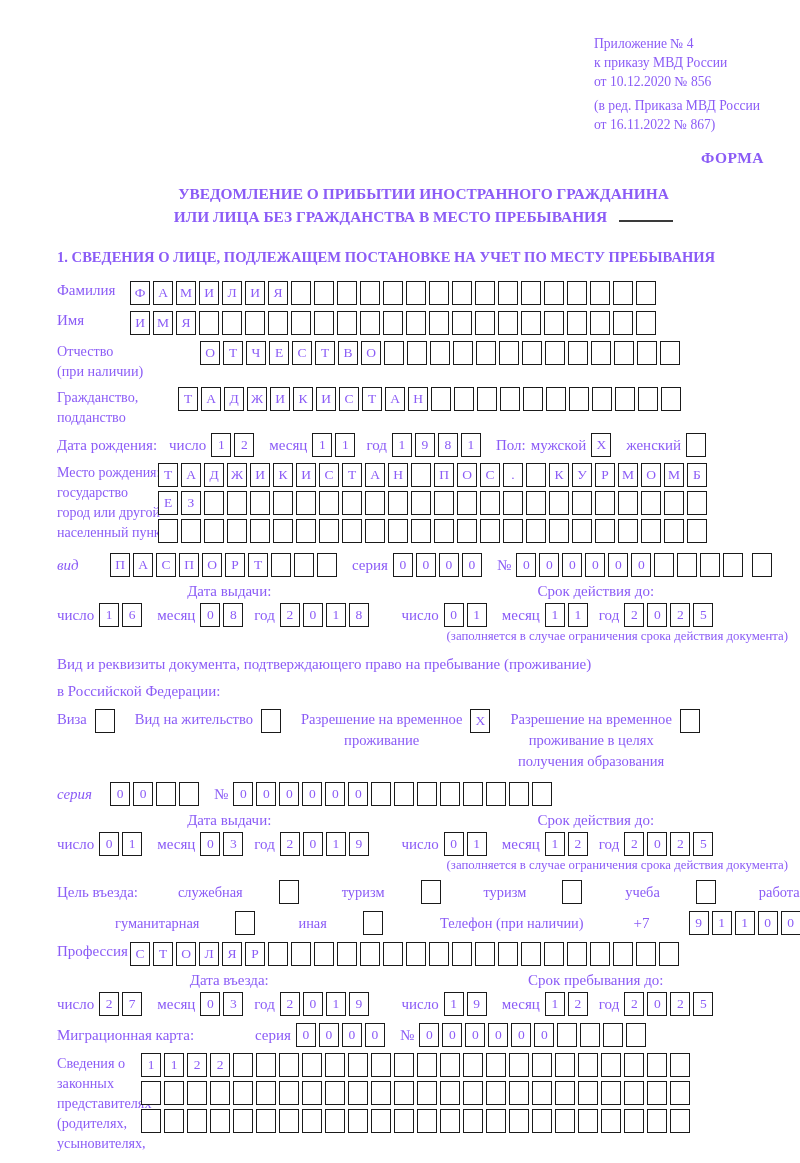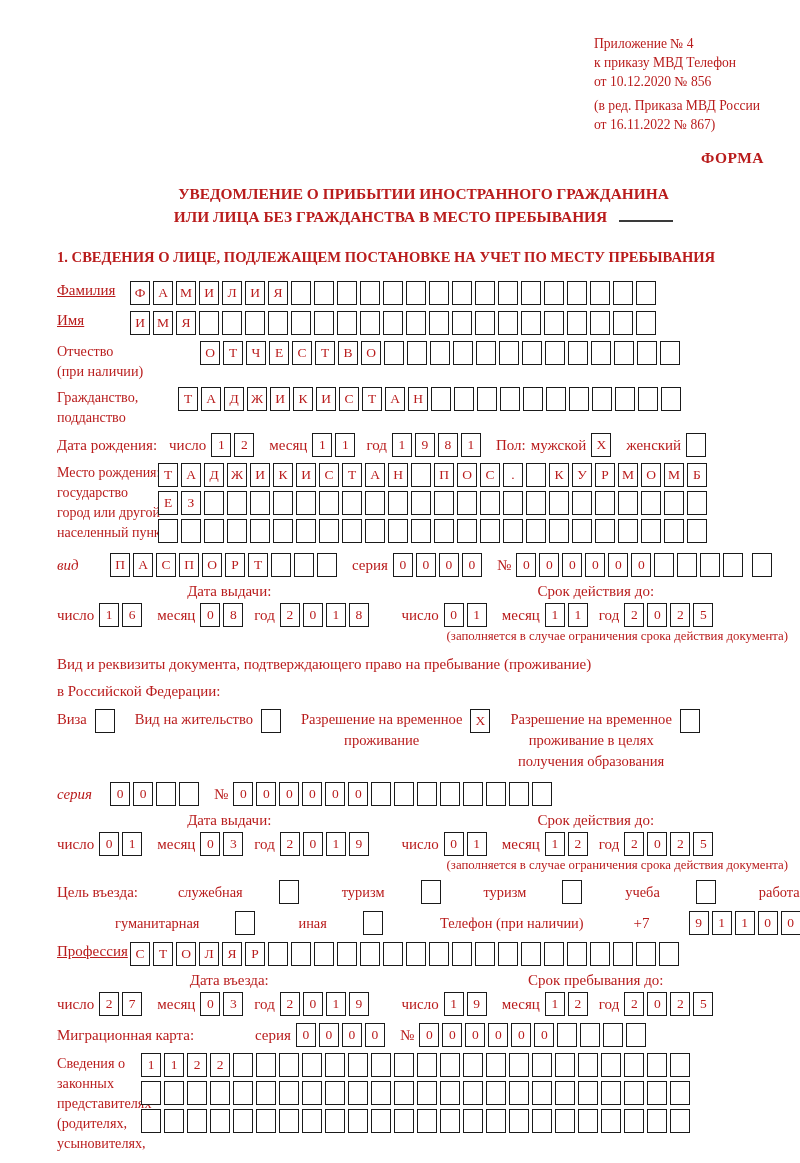--- a/index.html
+++ b/index.html
@@ -1,35 +1,35 @@
 <!DOCTYPE html>
 <html><head>
 <meta charset="utf-8">
 <style>
   html,body{margin:0;padding:0;background:#ffffff;}
   .page{
     width:800px;height:1163px;box-sizing:border-box;
     padding:34px 10px 14px 57px;
     font-family:"Liberation Serif","DejaVu Serif",serif;
-    color:#b91c1c;background:#fff;overflow:hidden;position:relative;
+    color:#8b5cf6;background:#fff;overflow:hidden;position:relative;
   }
   
   .cells{display:inline-flex;align-items:center;flex:0 0 auto;}
   .cell{
     display:inline-flex;align-items:center;justify-content:center;
     width:18px;height:22px;border:1.5px solid #1a1a1a;margin-right:3px;
     font-size:13.5px;background:#fff;flex:0 0 auto;
   }
   .sep-last .cell:last-child{margin-left:6px;}
   
   .frow{display:flex;align-items:flex-start;margin-bottom:6px;}
   .frow.center{align-items:center;}
   .lbl{font-size:15px;line-height:19px;flex:0 0 auto;}
   .lbl2{font-size:14.2px;line-height:20px;flex:0 0 auto;white-space:nowrap;}
-  .w53{width:53px;font-style:italic;} .w73{width:73px;text-decoration:underline;} .w84{width:84px;} .w101{width:101px;font-size:14px;}
+  .w53{width:53px;font-style:italic;} .w73{width:73px;} .w84{width:84px;} .w101{width:101px;font-size:14px;}
   .w121{width:121px;} .w143{width:143px;} .w170{width:170px;}
   .dl{font-size:15px;margin:0 5px 0 12px;flex:0 0 auto;}
   .dl0{font-size:15px;margin-right:5px;flex:0 0 auto;}
   .mlt{margin-left:8px;}
   
   .appendix{margin-left:auto;width:196px;font-size:13.6px;line-height:19px;}
   .appendix .gap{height:5px;}
   .forma{text-align:right;font-weight:bold;font-size:15.5px;padding-right:26px;margin-top:15px;letter-spacing:.5px;}
   .title{text-align:center;font-weight:bold;font-size:15.4px;line-height:23px;margin-top:15px;}
   .blank{display:inline-block;width:54px;border-bottom:2.2px solid #3a3a3a;height:13px;margin-left:12px;}
@@ -61,21 +61,21 @@
   .purpose.second{padding-left:58px;}
   .phprefix{font-size:15px;margin:0 7px 0 14px;}
 </style>
 </head>
 <body>
 
 <div class="page">
 
   <div class="appendix">
     <div>Приложение № 4</div>
-    <div>к приказу МВД Телефон</div>
+    <div>к приказу МВД России</div>
     <div>от 10.12.2020 № 856</div>
     <div class="gap"></div>
     <div>(в ред. Приказа МВД России</div>
     <div>от 16.11.2022 № 867)</div>
   </div>
   <div class="forma">ФОРМА</div>
 
   <div class="title">
     <div>УВЕДОМЛЕНИЕ О ПРИБЫТИИ ИНОСТРАННОГО ГРАЖДАНИНА</div>
     <div><span>ИЛИ ЛИЦА БЕЗ ГРАЖДАНСТВА В МЕСТО ПРЕБЫВАНИЯ</span><span class="blank"></span></div>

